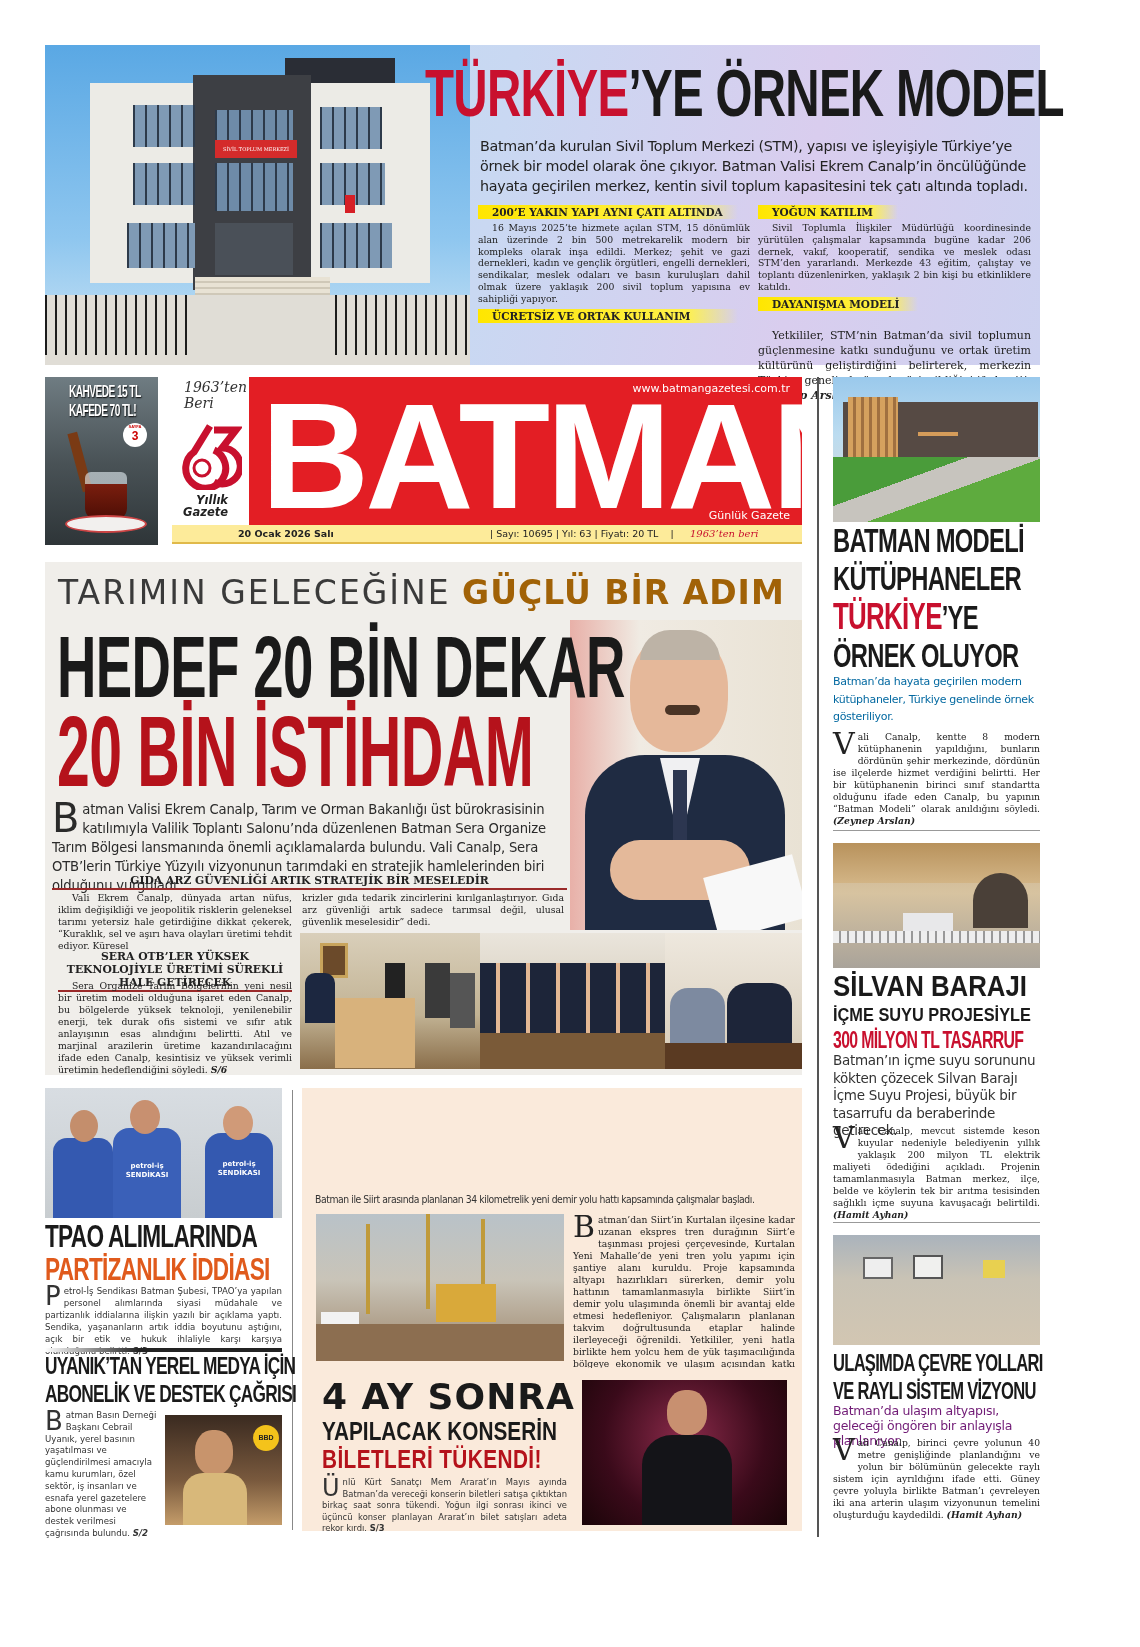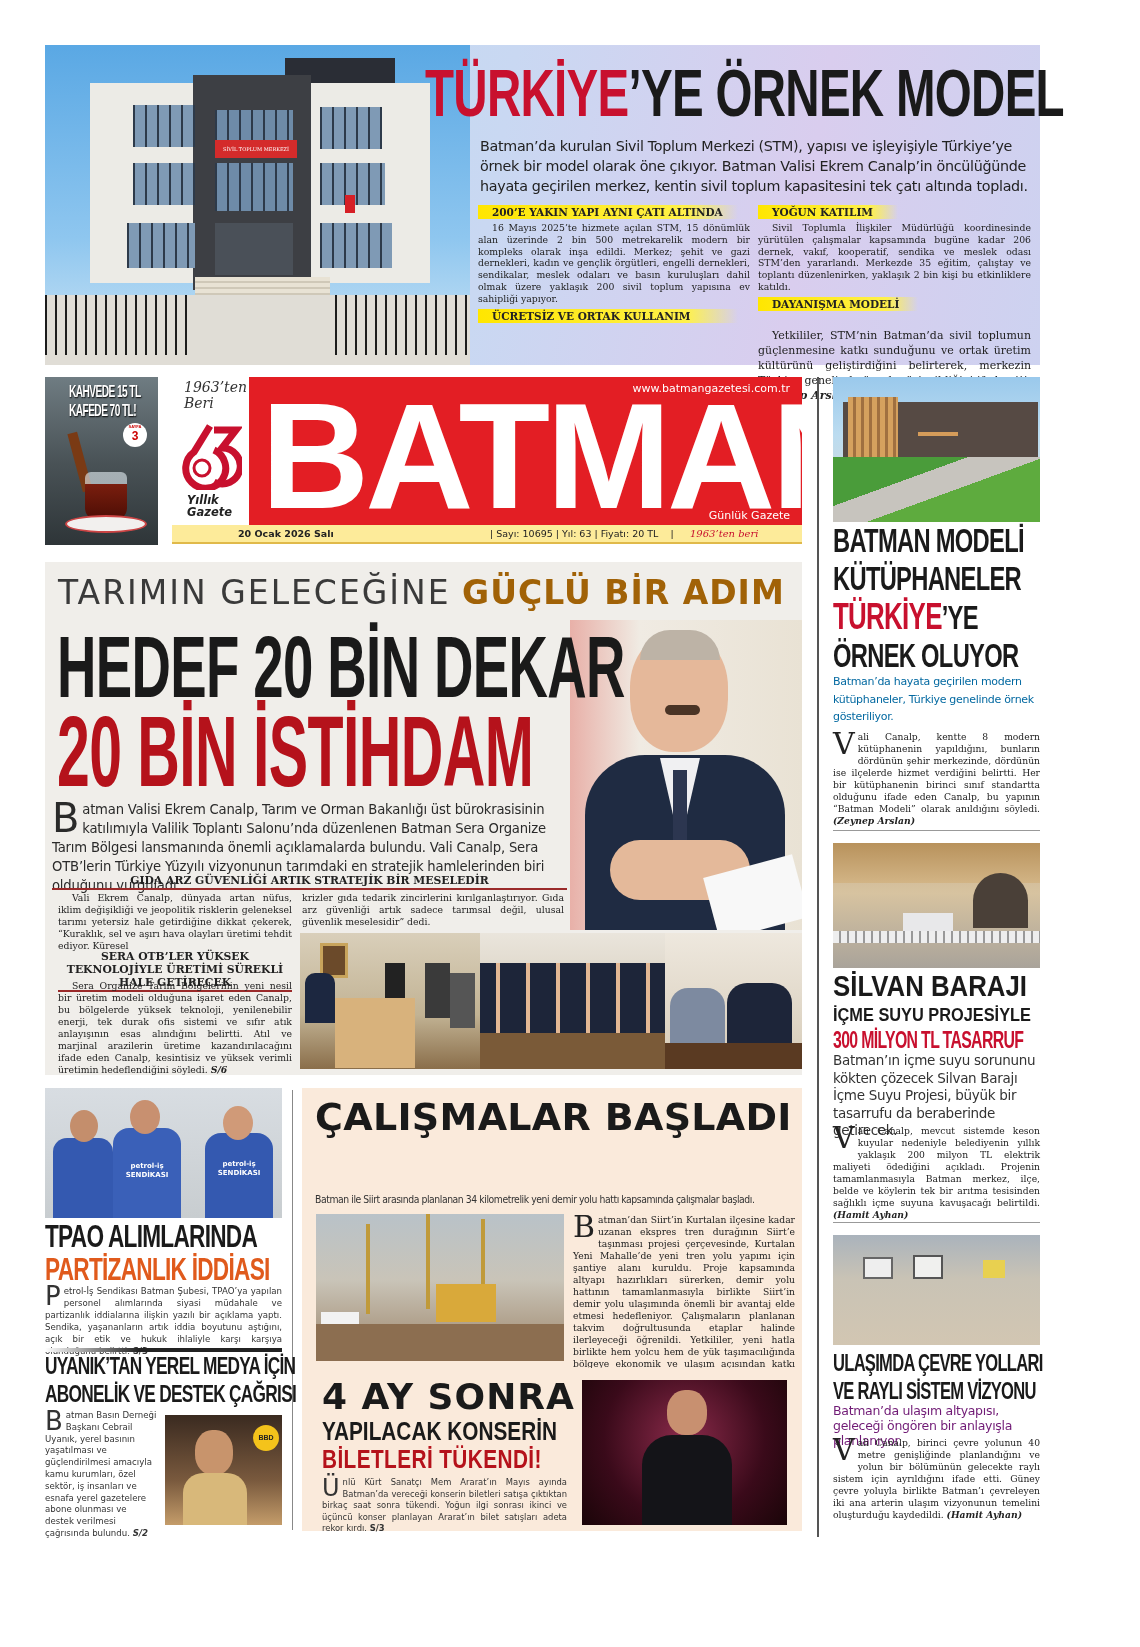--- a/index.html
+++ b/index.html
@@ -47,21 +47,21 @@
 <div class="abs sans" style="left:480px;top:136px;width:555px;font-size:14.3px;line-height:20px;color:#222;letter-spacing:-0.3px">Batman’da kurulan Sivil Toplum Merkezi (STM), yapısı ve işleyişiyle Türkiye’ye örnek bir model olarak öne çıkıyor. Batman Valisi Ekrem Canalp’in öncülüğünde hayata geçirilen merkez, kentin sivil toplum kapasitesini tek çatı altında topladı.</div>
 
 <div class="abs" style="left:478px;top:201px;width:272px">
   <div class="hl" style="width:260px">200’E YAKIN YAPI AYNI ÇATI ALTINDA</div>
   <div class="txt-sm" style="text-indent:14px;margin-top:2px;font-size:9.3px;line-height:11.8px">16 Mayıs 2025’te hizmete açılan STM, 15 dönümlük alan üzerinde 2 bin 500 metrekarelik modern bir kompleks olarak inşa edildi. Merkez; şehit ve gazi dernekleri, kadın ve gençlik örgütleri, engelli dernekleri, sendikalar, meslek odaları ve basın kuruluşları dahil olmak üzere yaklaşık 200 sivil toplum yapısına ev sahipliği yapıyor.</div>
   <div class="hl" style="width:260px;margin-top:2px">ÜCRETSİZ VE ORTAK KULLANIM</div>
 </div>
 
 <div class="abs" style="left:758px;top:201px;width:273px">
   <div class="hl" style="width:140px">YOĞUN KATILIM</div>
-  <div class="txt-sm" style="text-indent:14px;margin-top:2px;font-size:9.3px;line-height:11.8px">Sivil Toplumla İlişkiler Müdürlüğü koordinesinde yürütülen çalışmalar kapsamında bugüne kadar 206 dernek, vakıf, kooperatif, sendika ve meslek odası STM’den yararlandı. Merkezde 35 eğitim, çalıştay ve toplantı düzenlenirken, yaklaşık 2 bin kişi bu etkinliklere katıldı.</div>
+  <div class="txt-sm" style="text-indent:14px;margin-top:2px;font-size:9.3px;line-height:11.8px">Sivil Toplumla İlişkiler Müdürlüğü koordinesinde yürütülen çalışmalar kapsamında bugüne kadar 206 dernek, vakıf, kooperatif, sendika ve meslek odası STM’den yararlandı. Merkezde 43 eğitim, çalıştay ve toplantı düzenlenirken, yaklaşık 2 bin kişi bu etkinliklere katıldı.</div>
   <div class="hl" style="width:160px;margin-top:3px">DAYANIŞMA MODELİ</div>
   <div class="txt-sm" style="text-indent:14px;margin-top:16px;font-size:11px;line-height:15px"><span>Yetkililer, STM’nin Batman’da sivil toplumun güçlenmesine katkı sunduğunu ve ortak üretim kültürünü geliştirdiğini belirterek, merkezin Türkiye genelinde örnek gösterildiğini ifade etti.</span> <b><i>(Zeynep Arslan)</i></b></div>
 </div>
 
 <div class="photo" style="left:45px;top:377px;width:113px;height:168px;background:linear-gradient(180deg,#6f7c82 0%,#4a5357 50%,#2e3538 100%)">
   <div class="abs cond" style="left:24px;top:5px;font-size:17px;color:#fff;transform:scaleX(0.6);white-space:nowrap;text-shadow:1px 1px 2px #000">KAHVEDE 15 TL</div>
   <div class="abs cond" style="left:24px;top:24px;font-size:17px;color:#fff;transform:scaleX(0.6);white-space:nowrap;text-shadow:1px 1px 2px #000">KAFEDE 70 TL!</div>
   <div class="abs" style="left:78px;top:46px;width:24px;height:24px;border-radius:50%;background:#fff;text-align:center;font-family:'Liberation Sans',sans-serif">
     <div style="font-size:4px;color:#c00;line-height:7px;font-weight:bold">SAYFA</div>
     <div style="font-size:12px;color:#c00;font-weight:bold;line-height:12px">3</div>
@@ -73,21 +73,21 @@
 
 <div class="abs" style="left:172px;top:377px;width:75px;height:168px">
   <div class="abs serif" style="left:12px;top:2px;width:55px;font-style:italic;font-size:14px;line-height:16px;color:#333">1963’ten Beri</div>
   <div class="abs" style="left:8px;top:45px;width:62px;height:68px">
     <svg width="62" height="68" viewBox="0 0 62 68">
         <path d="M30 4 L14 30 A20 20 0 1 0 34 28" fill="none" stroke="#c8102e" stroke-width="7"></path>
         <path d="M34 8 L56 8 L42 26 A18 18 0 1 1 34 60" fill="none" stroke="#c8102e" stroke-width="7"></path>
         <circle cx="22" cy="46" r="8" fill="none" stroke="#c8102e" stroke-width="3"></circle>
       </svg>
   </div>
-  <div class="abs sans" style="left:15px;top:117px;width:50px;text-align:left;font-weight:bold;font-style:italic;font-size:11.5px;line-height:12px;color:#222">
+  <div class="abs sans" style="left:6px;top:117px;width:50px;text-align:right;font-weight:bold;font-style:italic;font-size:11.5px;line-height:12px;color:#222">
     <div>Yıllık</div>
     <div>Gazete</div>
   </div>
 </div>
 
 <div class="abs" style="left:249px;top:377px;width:553px;height:148px;background:#e31e24">
   <div class="abs sans" style="right:12px;top:5px;font-size:11px;color:#fff">www.batmangazetesi.com.tr</div>
   <div class="abs" style="left:12px;top:4px;font-family:'Liberation Sans',sans-serif;font-weight:bold;font-size:150px;line-height:150px;color:#fff;letter-spacing:-4px;transform:scaleX(1.0)">BATMAN</div>
   <div class="abs sans" style="right:12px;bottom:3px;font-size:11px;color:#fff">Günlük Gazete</div>
 </div>
@@ -237,21 +237,20 @@
   <span class="dropcap" style="font-family:'DejaVu Sans',sans-serif;font-size:26px;line-height:22px">B</span><span>atman Basın Derneği Başkanı Cebrail Uyanık, yerel basının yaşatılması ve güçlendirilmesi amacıyla kamu kurumları, özel sektör, iş insanları ve esnafa yerel gazetelere abone olunması ve destek verilmesi çağrısında bulundu.</span> <b><i>S/2</i></b>
 </div>
 <div class="photo" style="left:165px;top:1415px;width:117px;height:110px;background:linear-gradient(180deg,#3a2a20 0%,#7a5a3e 60%,#c49c6a 100%)">
   <div class="abs" style="left:30px;top:15px;width:38px;height:45px;border-radius:45%;background:#c8946c"></div>
   <div class="abs" style="left:18px;top:58px;width:64px;height:52px;background:#d8b87a;border-radius:20px 20px 0 0"></div>
   <div class="abs" style="left:88px;top:10px;width:26px;height:26px;border-radius:50%;background:#f4c31b;font-family:'Liberation Sans',sans-serif;font-size:7px;font-weight:bold;text-align:center;line-height:26px;color:#222"><span>BBD</span></div>
 </div>
 
 <div class="abs" style="left:302px;top:1088px;width:500px;height:280px;background:#faeadb"></div>
 <div class="abs" style="left:315px;top:1095px;white-space:nowrap;font-family:'DejaVu Sans',sans-serif;font-weight:bold;color:#1a1a1a">
-  <div style="font-size:38px;line-height:44px;letter-spacing:0.3px">ÇALIŞMALAR BAŞLADI</div>
 </div>
 <div class="abs sans" style="left:315px;top:1193px;width:480px;font-size:10.8px;line-height:13px;color:#333;letter-spacing:-0.5px;transform:scaleX(0.86);transform-origin:left top;white-space:nowrap">Batman ile Siirt arasında planlanan 34 kilometrelik yeni demir yolu hattı kapsamında çalışmalar başladı.</div>
 <div class="photo" style="left:316px;top:1214px;width:248px;height:147px;background:linear-gradient(180deg,#b9c2c8 0%,#c9c4b8 45%,#9c8468 100%)">
   <div class="abs" style="left:50px;top:10px;width:4px;height:90px;background:#c09a3a"></div>
   <div class="abs" style="left:110px;top:0;width:4px;height:95px;background:#c09a3a"></div>
   <div class="abs" style="left:165px;top:5px;width:4px;height:95px;background:#c09a3a"></div>
   <div class="abs" style="left:120px;top:70px;width:60px;height:38px;background:#d9a93a"></div>
   <div class="abs" style="left:5px;top:98px;width:38px;height:22px;background:#f2f2f2"></div>
   <div class="abs" style="left:0;top:110px;width:248px;height:37px;background:#8c6e50"></div>
 </div>

